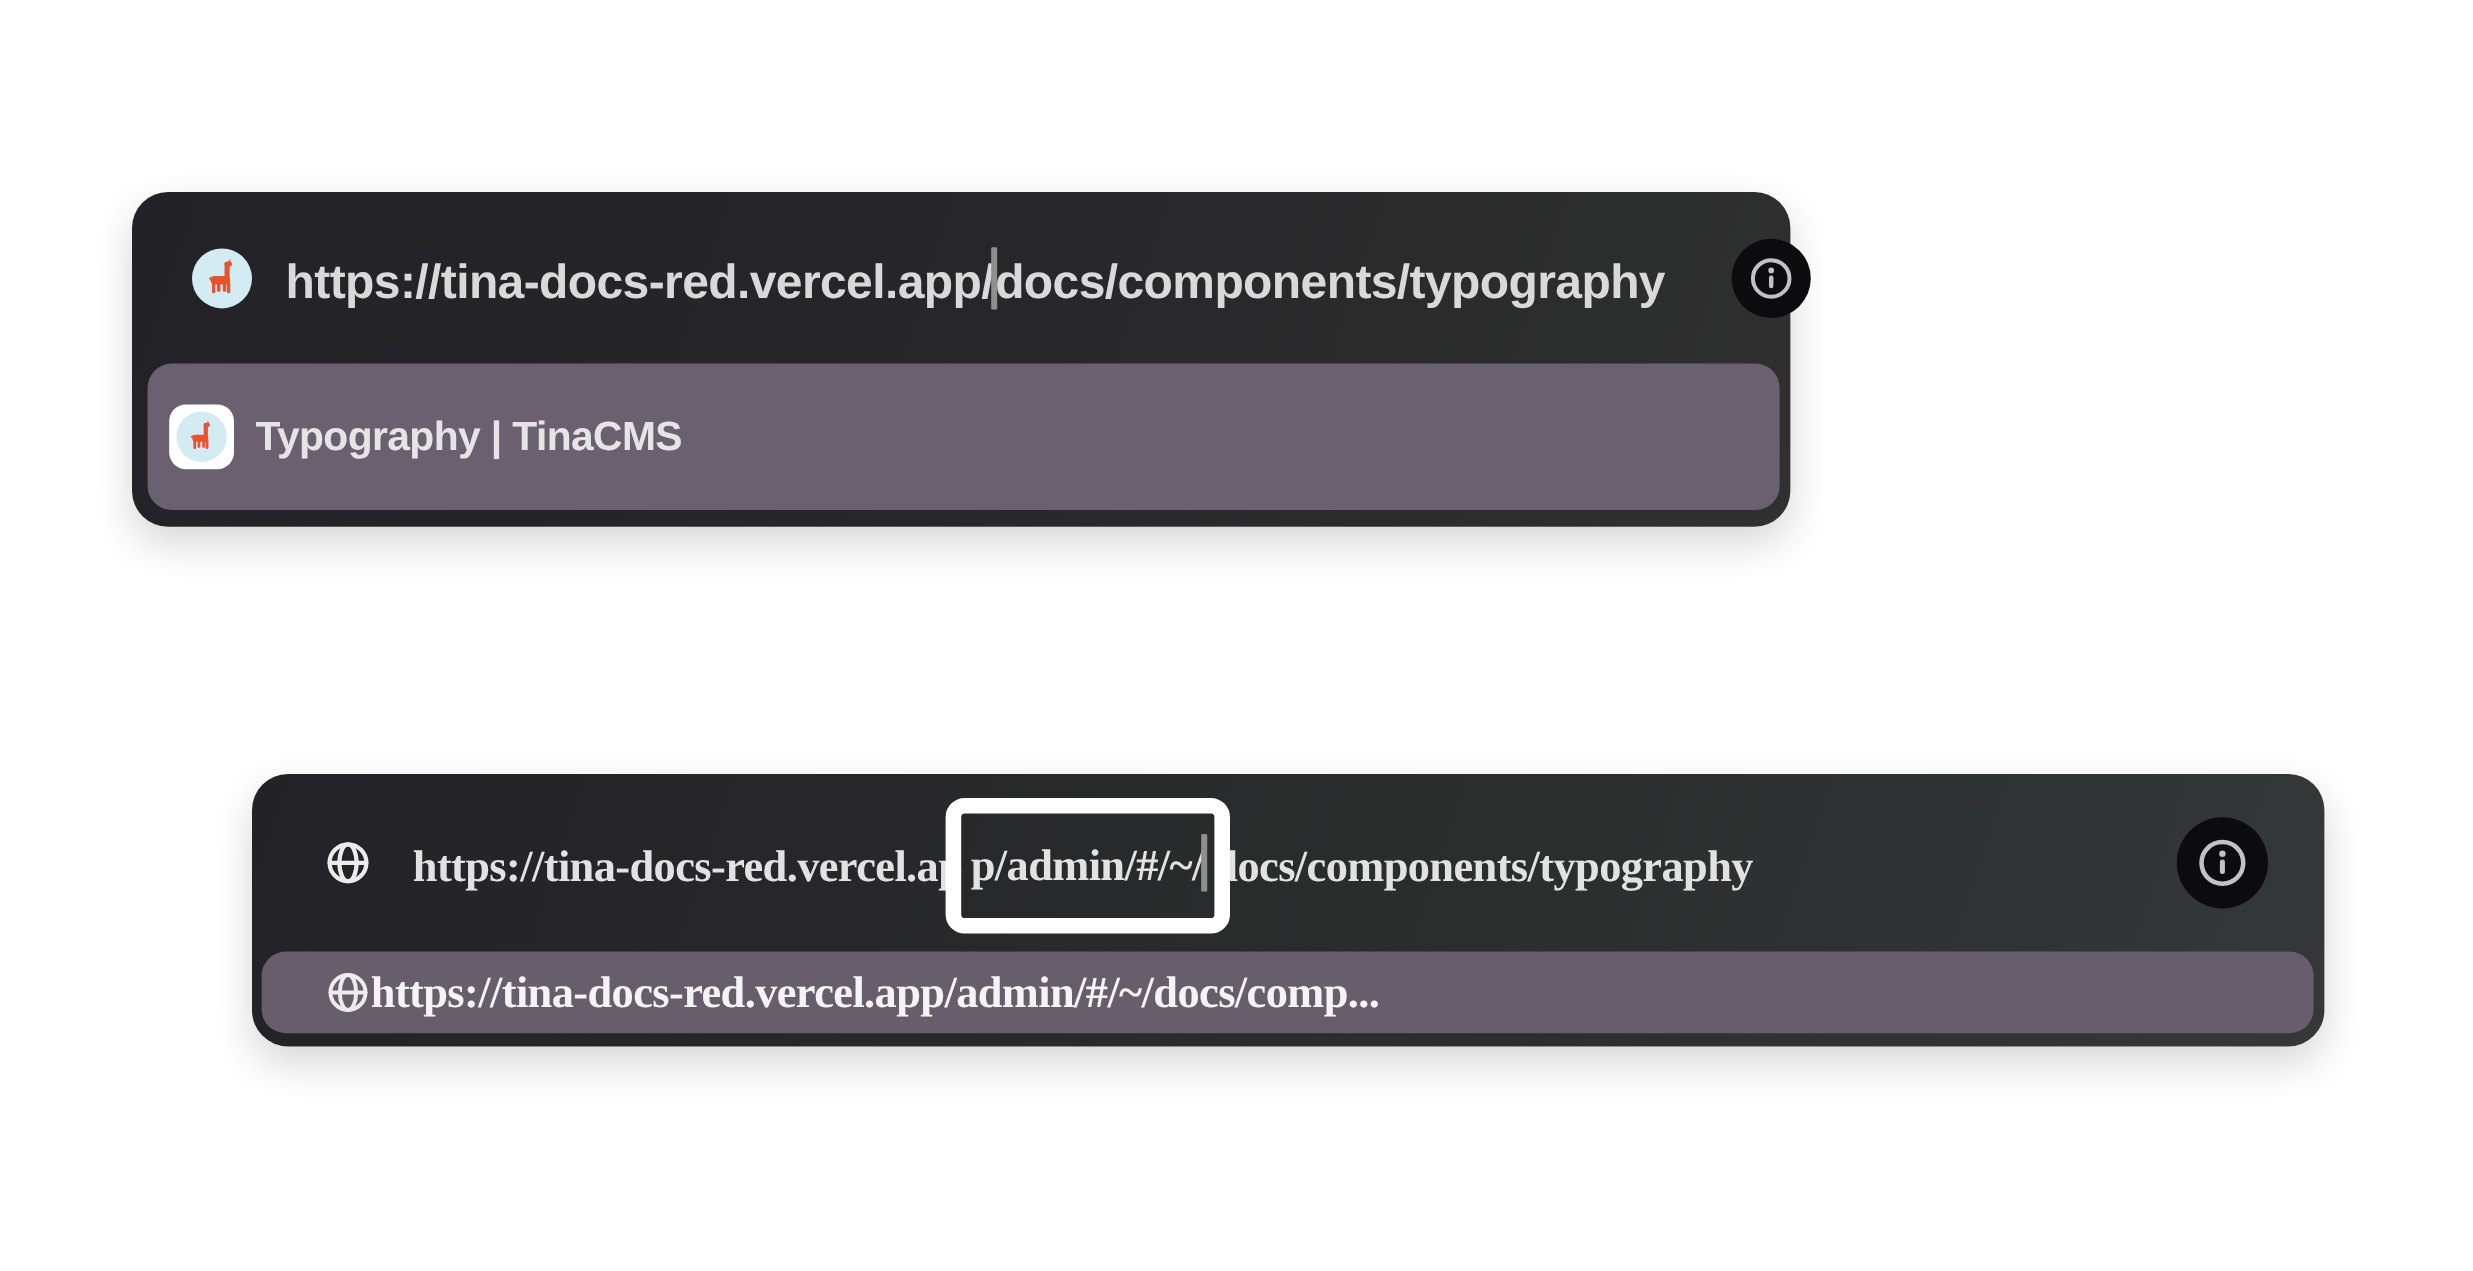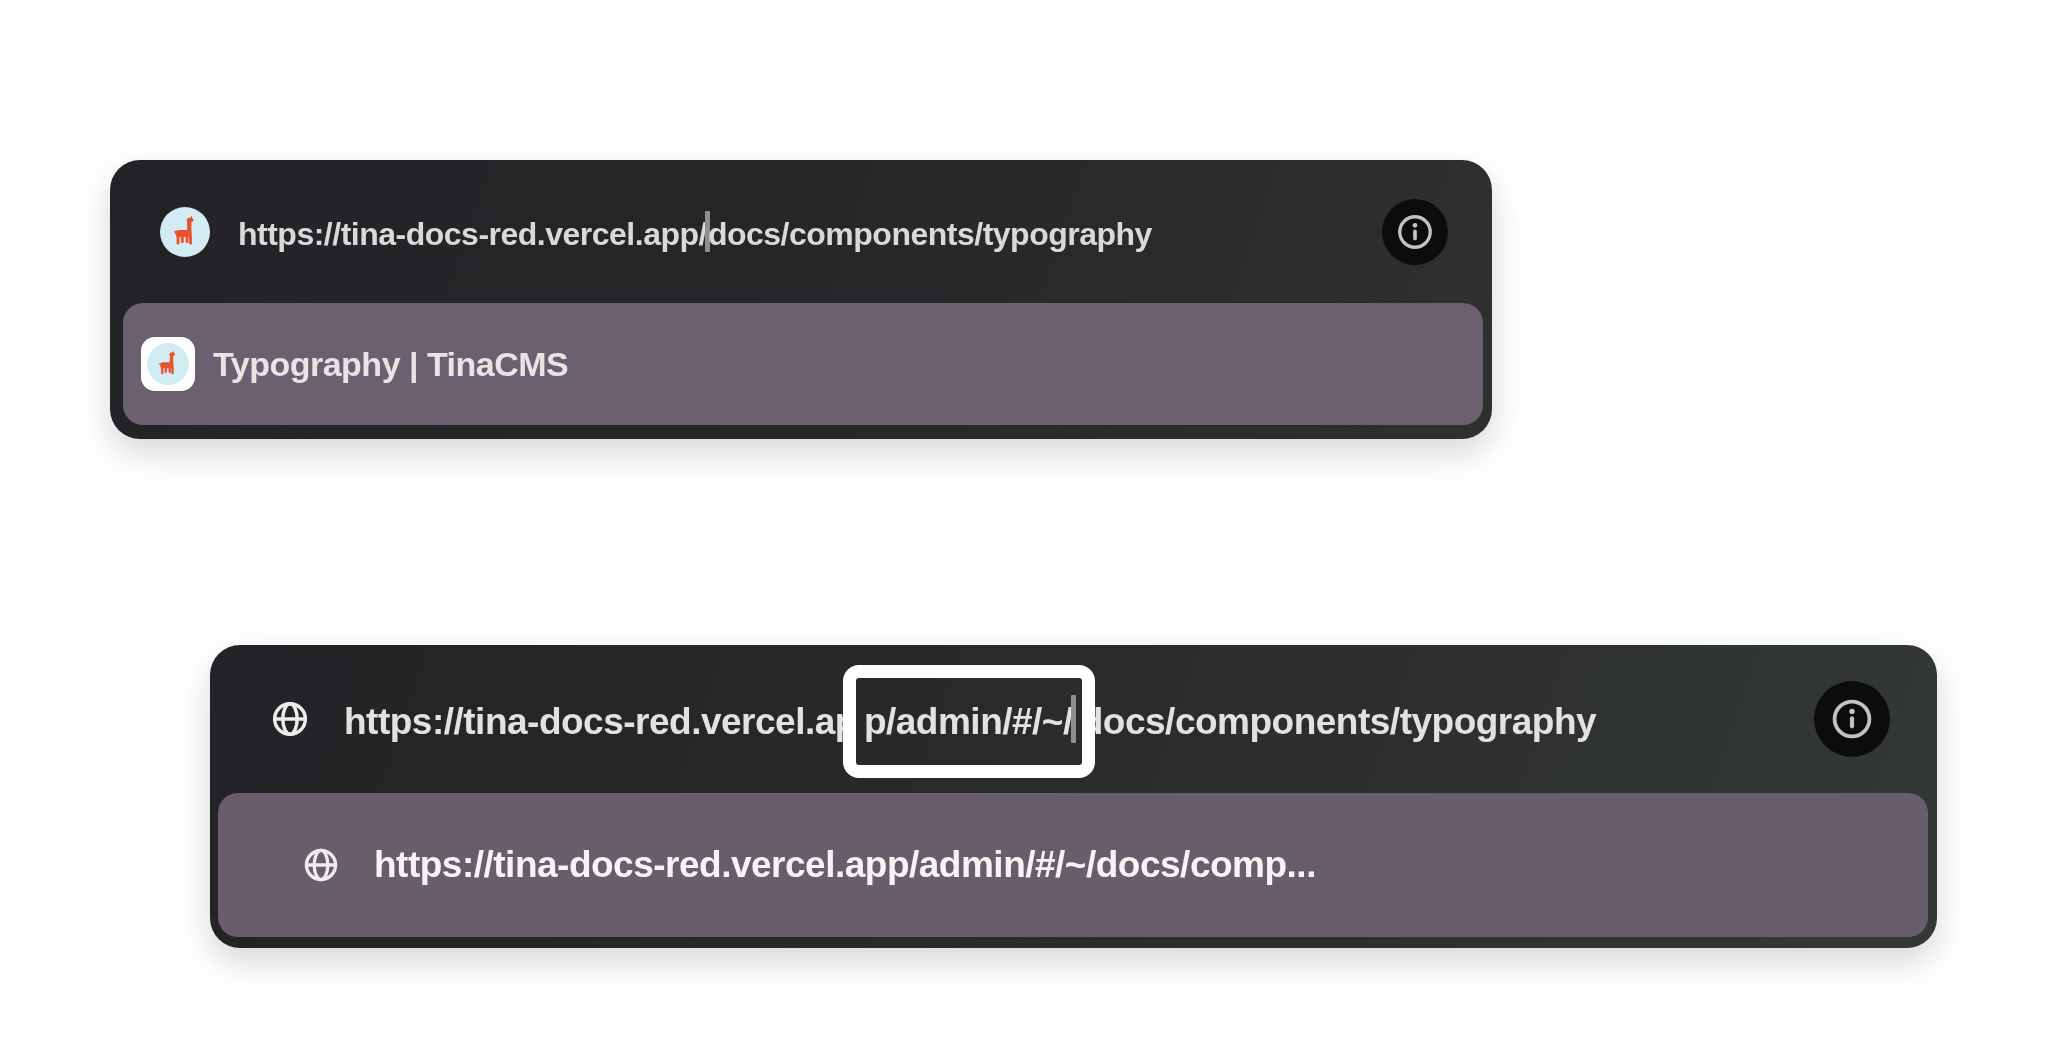--- a/index.html
+++ b/index.html
@@ -6,55 +6,55 @@
   .canvas{
     position:relative;width:2061px;height:1059px;overflow:hidden;background:#ffffff;
     font-family:"Liberation Sans", sans-serif;
   }
   .popover{
     position:absolute;display:flex;flex-direction:column;
     border-radius:30px;box-shadow:0 14px 34px rgba(0,0,0,.16);
   }
   .pop1{left:110px;top:160px;width:1382px;height:279px;
     background:linear-gradient(108deg,#232226 0%,#262528 45%,#2f302f 100%);}
-  .pop2{left:210px;top:645px;width:1727px;height:303px;
-    background:linear-gradient(108deg,#232226 0%,#2b2c2c 55%,#343839 100%);}
+  .pop2{left:210px;top:645px;width:1727px;height:227px;
+    background:linear-gradient(108deg,#232226 0%,#2b2c2c 55%,#343839 100%);font-family:Liberation Serif, serif;}
 
   .urlrow{display:flex;align-items:center;white-space:nowrap;}
   .pop1 .urlrow{height:143px;padding:0 44px 0 50px;gap:28px;}
   .pop2 .urlrow{height:148px;padding:0 47px 0 60px;gap:34px;}
 
   .favicon-circle{width:50px;height:50px;border-radius:50%;background:#d3ecf3;
     display:flex;align-items:center;justify-content:center;flex:0 0 auto;}
   .favicon-circle svg{width:34px;height:34px;}
 
   .globe{flex:0 0 auto;display:flex;align-items:center;}
 
   .urltext{font-weight:700;letter-spacing:-0.5px;white-space:nowrap;overflow:visible;}
-  .pop1 .urltext{font-size:32px;color:#d9d9d9;}
+  .pop1 .urltext{font-size:40px;color:#d9d9d9;}
   .pop2 .urltext{font-size:37px;color:#e2e2e2;}
 
   .caret{display:inline-block;width:5px;height:1.3em;background:#8f8f90;
     margin:0 -2px;vertical-align:-0.25em;border-radius:1px;}
 
   .hlbox{position:relative;z-index:2;border:13px solid #ffffff;border-radius:16px;
     padding:23px 8px;margin:0 -14px;}
 
   .spacer{flex:1 1 auto;}
 
   .infobtn{flex:0 0 auto;border:none;padding:0;cursor:pointer;border-radius:50%;
     background:#0c0c0f;display:flex;align-items:center;justify-content:center;}
   .pop1 .infobtn{width:66px;height:66px;}
   .pop2 .infobtn{width:76px;height:76px;}
   .pop1 .infobtn svg{width:42px;height:42px;}
   .pop2 .infobtn svg{width:48px;height:48px;}
 
   .sugg{display:flex;align-items:center;border-radius:20px;white-space:nowrap;}
   .pop1 .sugg{margin:0 9px 14px 13px;height:122px;background:#6a6070;padding:0 24px 0 18px;gap:18px;}
-  .pop2 .sugg{margin:0 9px 11px 8px;flex:1 1 auto;background:#675d6b;padding:0 24px 0 84px;gap:34px;}
+  .pop2 .sugg{margin:0 9px 11px 8px;flex:1 1 auto;background:#675d6b;padding:0 24px 0 53px;}
 
   .favtile{width:54px;height:54px;border-radius:14px;background:#ffffff;flex:0 0 auto;
     display:flex;align-items:center;justify-content:center;}
   .favtile .inner{width:42px;height:42px;border-radius:50%;background:#d3ecf3;
     display:flex;align-items:center;justify-content:center;}
   .favtile svg{width:28px;height:28px;}
 
   .suggtext{font-weight:700;letter-spacing:-0.5px;}
   .pop1 .suggtext{font-size:34px;color:#e5e5e5;}
   .pop2 .suggtext{font-size:37px;color:#f4f4f4;}

